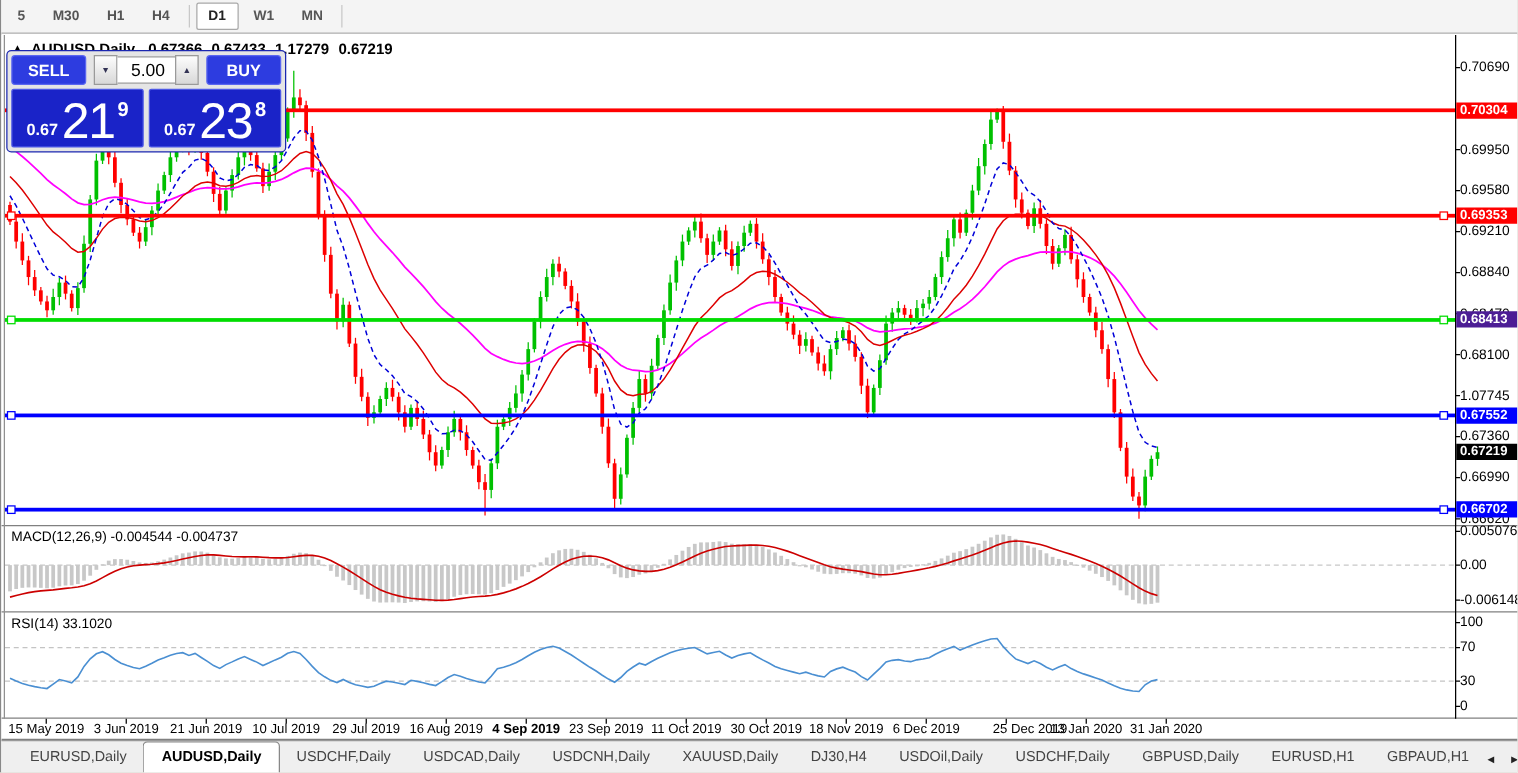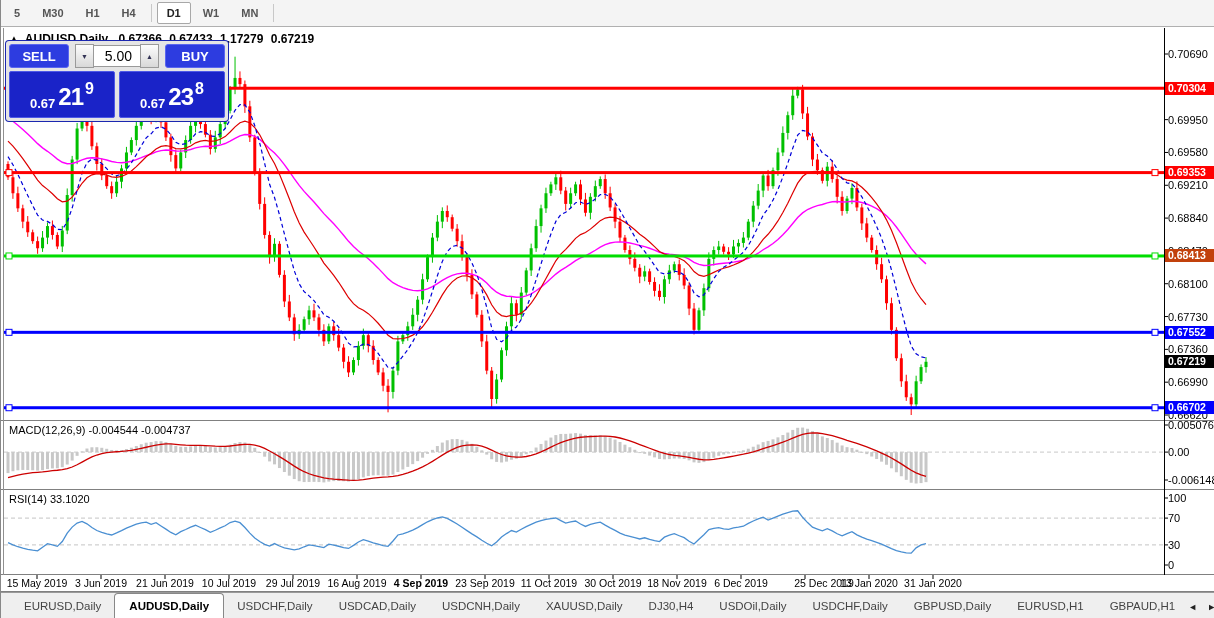--- a/index.html
+++ b/index.html
@@ -23,21 +23,21 @@
   .trade-btn{flex:0 0 58px;height:22px;background:#2d3ce0;border:1px solid #5a66f0;border-radius:3px;
              color:#fff;font-size:13px;font-weight:bold;display:flex;align-items:center;justify-content:center;cursor:pointer;}
   .stepper-btn{flex:0 0 17px;height:22px;background:linear-gradient(#fdfdfd,#d8d8d8);border:1px solid #9a9a9a;
                display:flex;align-items:center;justify-content:center;font-size:7px;color:#335;cursor:pointer;}
   #volume-input{flex:1 1 auto;height:20px;border:1px solid #9a9a9a;border-left:none;border-right:none;
                 font-size:14px;font-family:"Liberation Sans",sans-serif;text-align:right;padding:0 8px 0 0;min-width:20px;}
   #trade-row2{display:flex;margin-top:3px;gap:4px;}
   .price-box{flex:1 1 50%;height:42px;background:#1a23c8;border:1px solid #4d58e6;border-radius:2px;
              color:#fff;display:flex;align-items:flex-end;justify-content:center;padding-bottom:3px;cursor:pointer;}
   .price-small{font-size:13px;font-weight:bold;margin-right:3px;line-height:20px;}
-  .price-big{font-size:24px;font-weight:bold;line-height:34px;letter-spacing:-1px;}
+  .price-big{font-size:40px;font-weight:normal;line-height:34px;letter-spacing:-1px;}
   .price-sup{font-size:16px;font-weight:bold;position:relative;top:-16px;margin-left:2px;}
   .panel-label{position:absolute;font-size:11px;color:#000;}
   
   .axis-tick-label{position:absolute;left:1167px;font-size:11px;color:#000;}
   .price-tag{position:absolute;left:1164px;width:49px;height:13px;font-size:10.5px;font-weight:bold;color:#fff;
              line-height:13px;padding-left:3px;box-sizing:border-box;}
   .date-label{position:absolute;top:577px;width:76px;text-align:center;font-size:10.5px;color:#000;}
   
   #tab-bar{position:absolute;left:0;top:592px;width:1214px;height:26px;background:#efefef;
            border-top:1px solid #999;display:flex;align-items:flex-end;padding-left:10px;box-sizing:border-box;}
@@ -742,27 +742,27 @@
   <div class="panel-label" style="left:8px;top:493px;">RSI(14) 33.1020</div>
 
   <div id="labels-layer">
       <div class="axis-tick-label" style="top: 48px;">0.70690</div>
       <div class="axis-tick-label" style="top: 113.636px;">0.69950</div>
       <div class="axis-tick-label" style="top: 146.455px;">0.69580</div>
       <div class="axis-tick-label" style="top: 179.273px;">0.69210</div>
       <div class="axis-tick-label" style="top: 212.091px;">0.68840</div>
       <div class="axis-tick-label" style="top: 244.909px;">0.68470</div>
       <div class="axis-tick-label" style="top: 277.727px;">0.68100</div>
-      <div class="axis-tick-label" style="top: 310.545px;">0.67730</div>
+      <div class="axis-tick-label" style="top: 310.545px;">1.07745</div>
       <div class="axis-tick-label" style="top: 343.364px;">0.67360</div>
       <div class="axis-tick-label" style="top: 376.182px;">0.66990</div>
       <div class="axis-tick-label" style="top: 409px;">0.66620</div>
       <div class="price-tag" style="top: 81.7373px; background: rgb(255, 0, 0);">0.70304</div>
       <div class="price-tag" style="top: 166.089px; background: rgb(255, 0, 0);">0.69353</div>
-      <div class="price-tag" style="top: 249.465px; background: #c2410c;">0.68413</div>
+      <div class="price-tag" style="top: 249.465px; background: #4c1d95;">0.68413</div>
       <div class="price-tag" style="top: 325.834px; background: rgb(0, 0, 255);">0.67552</div>
       <div class="price-tag" style="top: 401.227px; background: rgb(0, 0, 255);">0.66702</div>
       <div class="price-tag" style="top: 355.37px; background: rgb(0, 0, 0);">0.67219</div>
       <div class="axis-tick-label" style="top: 419px;">0.005076</div>
       <div class="axis-tick-label" style="top: 446.1px;">0.00</div>
       <div class="axis-tick-label" style="top: 474px;">-0.006148</div>
       <div class="axis-tick-label" style="top: 492px;">100</div>
       <div class="axis-tick-label" style="top: 512.1px;">70</div>
       <div class="axis-tick-label" style="top: 538.9px;">30</div>
       <div class="axis-tick-label" style="top: 559px;">0</div>

